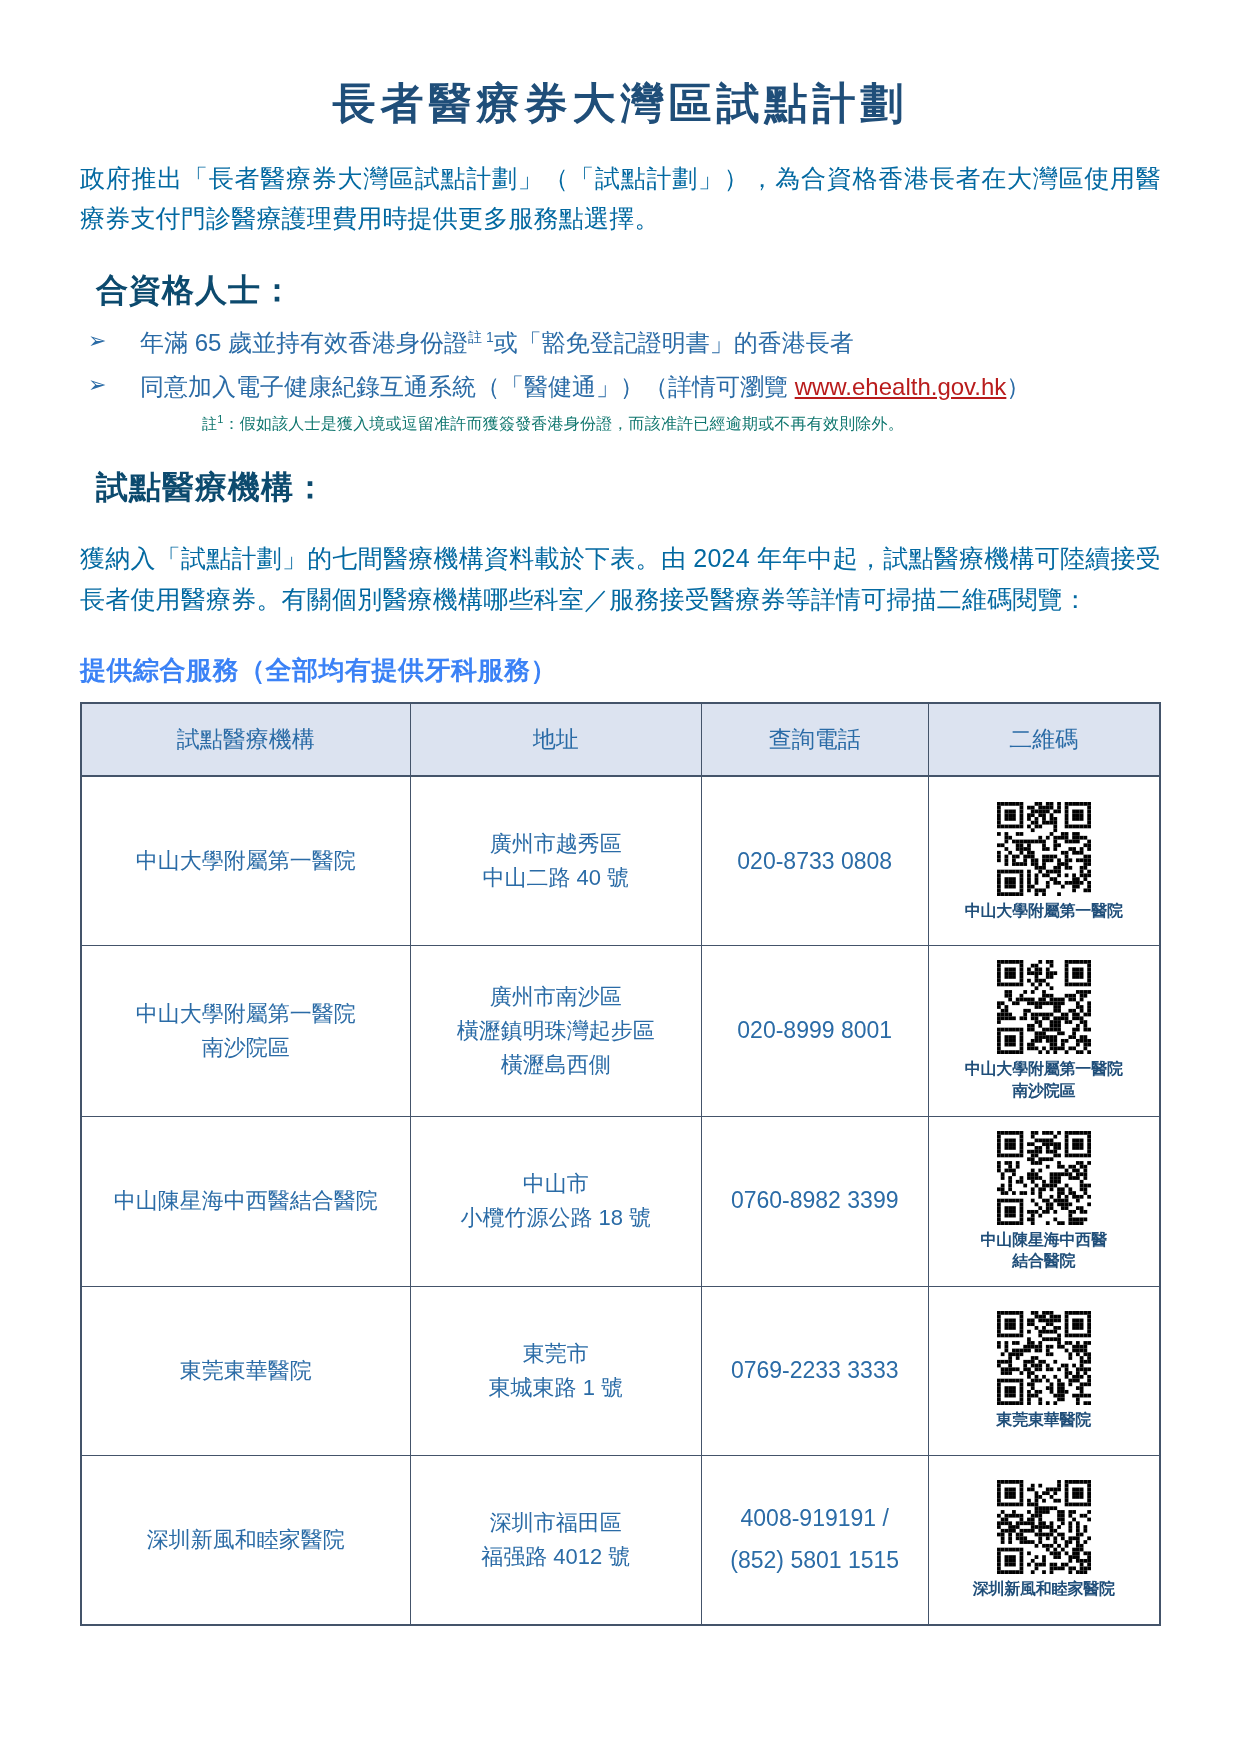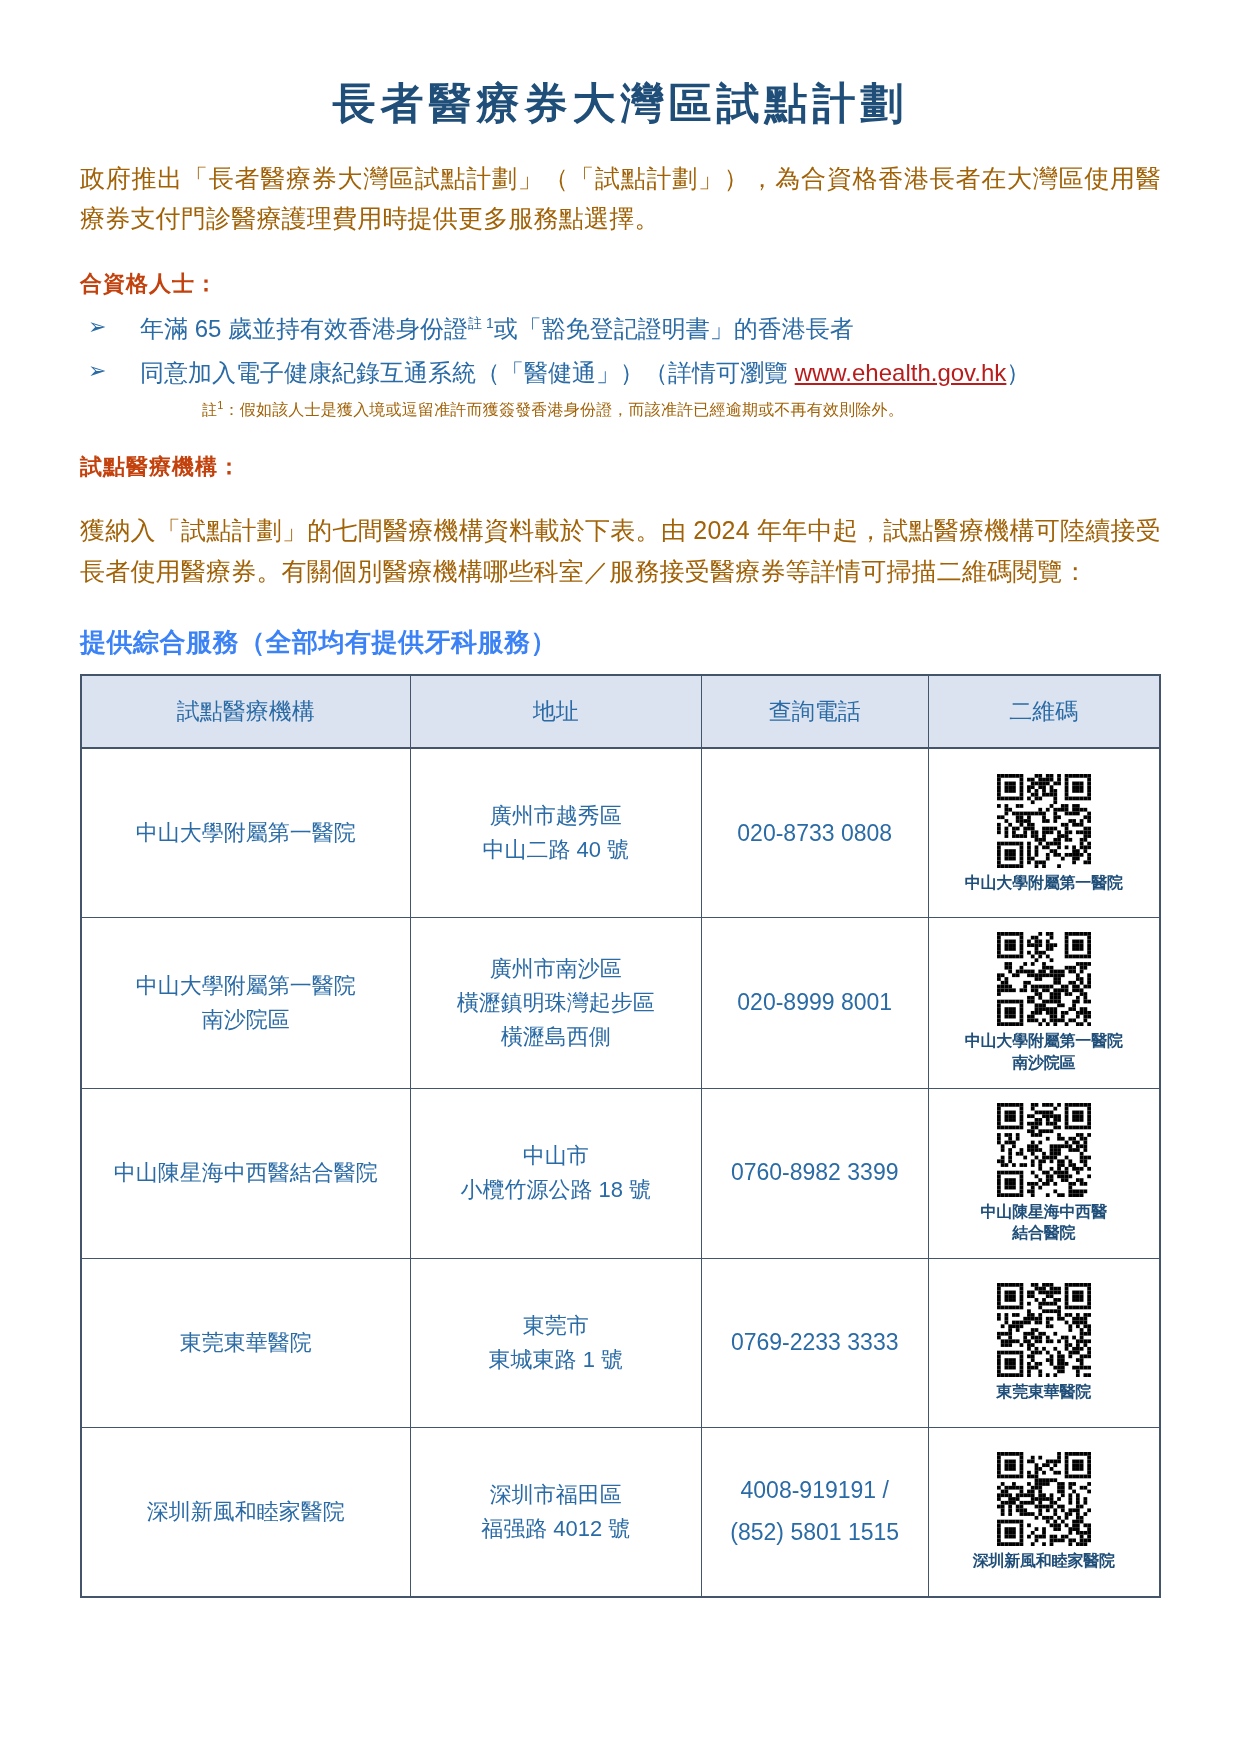--- a/index.html
+++ b/index.html
@@ -33,28 +33,28 @@
     color: #1f4e79;
     line-height: 1.2;
   }
   
   .para {
     margin: 28px 0 0 0;
     font-size: 25px;
     line-height: 1.62;
     text-align: justify;
     text-justify: inter-ideograph;
-    color: #a16207;
+    color: #0369a1;
     letter-spacing: 0.2px;
   }
   .section-head {
-    margin: 30px 0 8px 0;
-    font-size: 22px;
+    margin: 30px 0 8px 16px;
+    font-size: 32px;
     font-weight: bold;
-    color: #c2410c;
+    color: #0c4a6e;
     letter-spacing: 1px;
   }
   
   .bullets {
     margin: 8px 0 0 0;
     padding: 0;
     list-style: none;
   }
   .bullets li {
     position: relative;
@@ -77,21 +77,21 @@
   }
   a.link {
     color: #b91c1c;
     text-decoration: underline;
   }
   .footnote {
     margin: 2px 0 0 0;
     padding-left: 122px;
     font-size: 16px;
     line-height: 1.5;
-    color: #a16207;
+    color: #0f766e;
     letter-spacing: 0.2px;
   }
   .footnote .fn-mark {
     font-size: 15px;
   }
   .footnote .fn-mark sup {
     font-size: 11px;
     vertical-align: super;
   }
   

